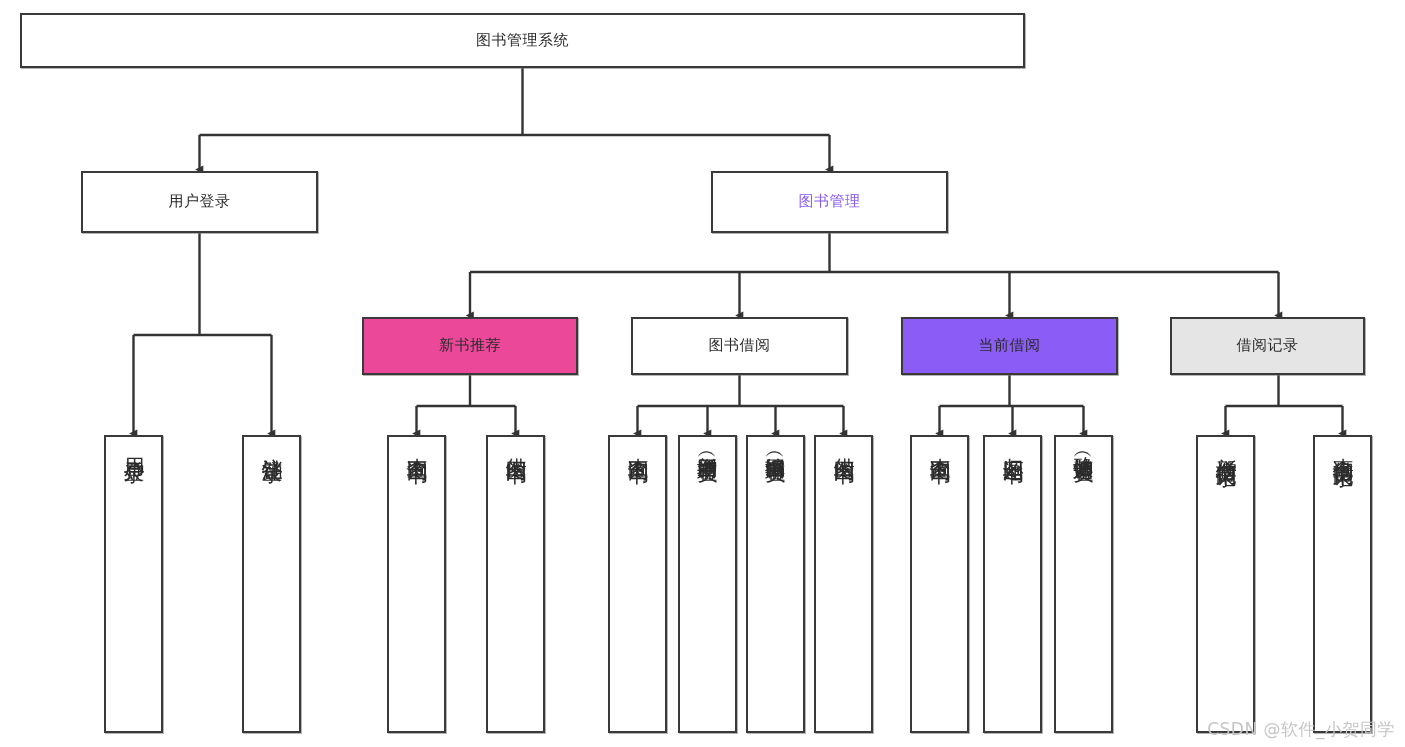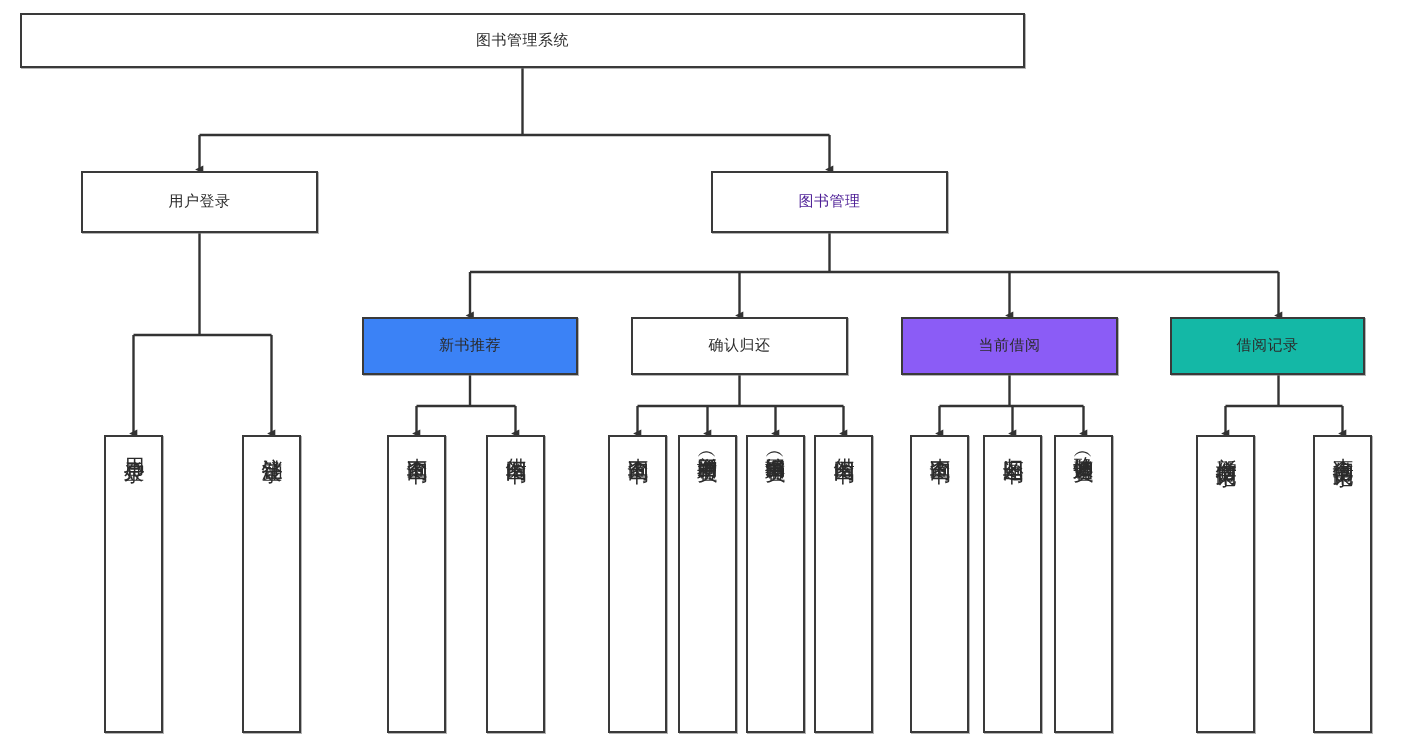--- a/index.html
+++ b/index.html
@@ -123,32 +123,32 @@
   </svg>
 
   <div id="nodes-layer">
       <div class="node" id="node-root" style="left: 20px; top: 13px; width: 1005px; height: 55px; border-color: rgb(58, 58, 58); background: rgb(255, 255, 255);">
         <span class="node-label" style="color: rgb(43, 43, 43);">图书管理系统</span>
       </div>
       <div class="node" id="node-user-login" style="left: 81px; top: 171px; width: 237px; height: 62px; border-color: rgb(58, 58, 58); background: rgb(255, 255, 255);">
         <span class="node-label" style="color: rgb(43, 43, 43);">用户登录</span>
       </div>
       <div class="node" id="node-book-manage" style="left: 711px; top: 171px; width: 237px; height: 62px; border-color: rgb(58, 58, 58); background: rgb(255, 255, 255);">
-        <span class="node-label" style="color: #4c1d95; text-align: center;">图书管理</span>
+        <span class="node-label" style="color: #8b5cf6; text-align: center;">图书管理</span>
       </div>
-      <div class="node" id="node-new-book-rec" style="left: 362px; top: 317px; width: 216px; height: 58px; border-color: rgb(58, 58, 58); background: #3b82f6;">
+      <div class="node" id="node-new-book-rec" style="left: 362px; top: 317px; width: 216px; height: 58px; border-color: rgb(58, 58, 58); background: #ec4899;">
         <span class="node-label" style="color: rgb(43, 43, 43);">新书推荐</span>
       </div>
       <div class="node" id="node-book-borrow" style="left: 631px; top: 317px; width: 217px; height: 58px; border-color: rgb(58, 58, 58); background: rgb(255, 255, 255);">
-        <span class="node-label" style="color: rgb(43, 43, 43);">确认归还</span>
+        <span class="node-label" style="color: rgb(43, 43, 43);">图书借阅</span>
       </div>
       <div class="node" id="node-current-borrow" style="left: 901px; top: 317px; width: 217px; height: 58px; border-color: rgb(58, 58, 58); background: #8b5cf6;">
         <span class="node-label" style="color: rgb(43, 43, 43);">当前借阅</span>
       </div>
-      <div class="node" id="node-borrow-record" style="left: 1170px; top: 317px; width: 195px; height: 58px; border-color: rgb(58, 58, 58); background: #14b8a6;">
+      <div class="node" id="node-borrow-record" style="left: 1170px; top: 317px; width: 195px; height: 58px; border-color: rgb(58, 58, 58); background: #e5e5e5;">
         <span class="node-label" style="color: rgb(43, 43, 43);">借阅记录</span>
       </div>
       <div class="node leaf" id="node-leaf-user-login" style="left: 104px; top: 435px; width: 59px; height: 298px; border-color: rgb(58, 58, 58); background: rgb(255, 255, 255);">
         <span class="node-label" style="color: rgb(43, 43, 43);">用户登录</span>
       </div>
       <div class="node leaf" id="node-leaf-user-logout" style="left: 242px; top: 435px; width: 59px; height: 298px; border-color: rgb(58, 58, 58); background: rgb(255, 255, 255);">
         <span class="node-label" style="color: rgb(43, 43, 43);">注销登录</span>
       </div>
       <div class="node leaf" id="node-leaf-rec-query" style="left: 387px; top: 435px; width: 59px; height: 298px; border-color: rgb(58, 58, 58); background: rgb(255, 255, 255);">
         <span class="node-label" style="color: rgb(43, 43, 43);">查询图书</span>
@@ -178,14 +178,15 @@
         <span class="node-label" style="color: rgb(43, 43, 43);">确认归还（管理员）</span>
       </div>
       <div class="node leaf" id="node-leaf-record-add" style="left: 1196px; top: 435px; width: 59px; height: 298px; border-color: rgb(58, 58, 58); background: rgb(255, 255, 255);">
         <span class="node-label" style="color: rgb(43, 43, 43);">新增借阅记录</span>
       </div>
       <div class="node leaf" id="node-leaf-record-query" style="left: 1313px; top: 435px; width: 59px; height: 298px; border-color: rgb(58, 58, 58); background: rgb(255, 255, 255);">
         <span class="node-label" style="color: rgb(43, 43, 43);">查询借阅记录</span>
       </div>
     </div>
 
+  <div id="watermark">CSDN @软件_小贺同学</div>
 
 </div>
 
 </body></html>

